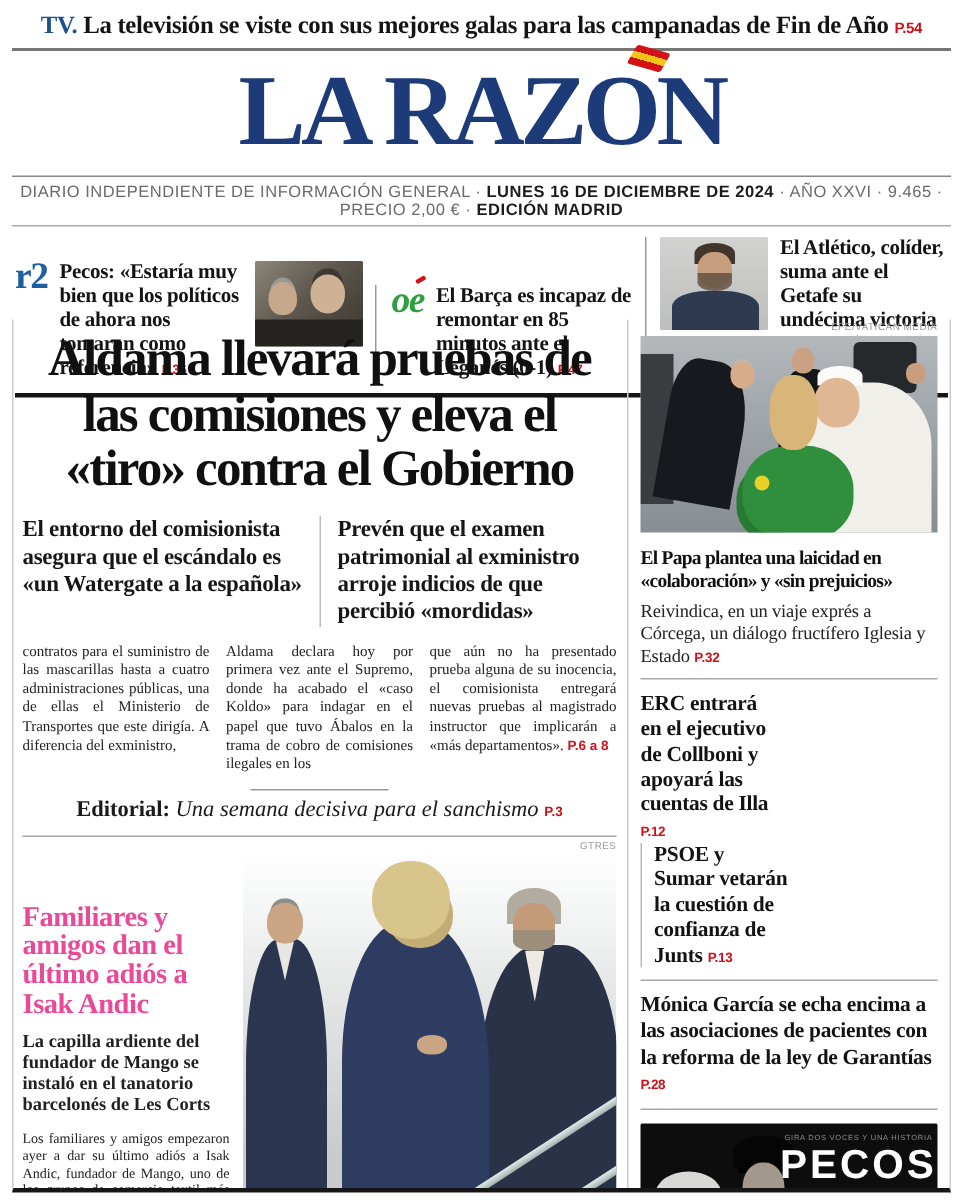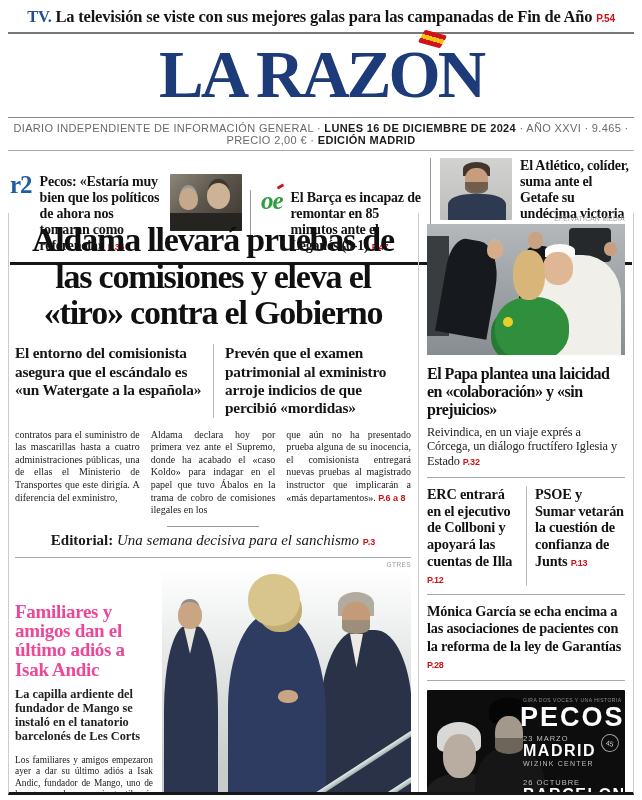--- a/index.html
+++ b/index.html
@@ -134,24 +134,24 @@
   .pp-face2 { position:absolute; left:101px; top:8px; width:15px; height:17px; border-radius:46%; background:#caa183; }
   .pp-cam { position:absolute; right:14px; top:4px; width:42px; height:34px; background:#26292c; border-radius:4px; }
   .pp-camface { position:absolute; right:8px; top:18px; width:13px; height:14px; border-radius:46%; background:#c89f7e; }
   .pp-pope { position:absolute; right:4px; bottom:-4px; width:96px; height:104px; border-radius:45% 40% 0 0; background:#f1efe9; }
   .pp-popeface { position:absolute; right:52px; top:28px; width:30px; height:33px; border-radius:46%; background:#e0b795; }
   .pp-zucchetto { position:absolute; right:50px; top:20px; width:30px; height:13px; border-radius:50% 50% 0 0; background:#fbfbf9; }
   .pp-green { position:absolute; left:68px; bottom:-6px; width:74px; height:64px; border-radius:45%; background:#2f8f3d; box-shadow:-8px 6px 0 -4px #277a33; }
   .pp-plush { position:absolute; left:86px; top:26px; width:32px; height:50px; border-radius:45%; background:#d8b578; }
   .pp-flower { position:absolute; left:76px; bottom:28px; width:10px; height:10px; border-radius:50%; background:#e8d22a; }
 
-  h2.pope-h { font-size:16px; line-height:1.12; letter-spacing:-0.5px; font-weight:bold; margin:10px 0 6px; color:#111; }
+  h2.pope-h { font-size:13px; line-height:1.12; letter-spacing:-0.5px; font-weight:bold; margin:10px 0 6px; color:#111; }
   .pope-dek { font-size:12.3px; line-height:1.2; color:#222; letter-spacing:-0.1px; }
 
-  .briefs { display:flex; margin-top:8px; }
+  .briefs { display:flex; margin-top:8px;flex-direction:column; }
   .brief { width:50%; font-size:14.3px; font-weight:bold; line-height:1.17; letter-spacing:-0.2px; padding-right:7px; color:#131313; }
   .brief + .brief { border-left:1px solid #bbb; padding-left:8px; padding-right:0; }
   .brief-wide { font-size:14.3px; font-weight:bold; line-height:1.2; letter-spacing:-0.2px; margin-top:8px; color:#131313; }
 
   
   .ad { margin-top:9px; height:152px; background:#0d0d0d; position:relative; overflow:hidden;
     font-family:"Liberation Sans",sans-serif; border-radius:1px; }
   .ad-man1-hair { position:absolute; left:10px; top:32px; width:44px; height:30px; border-radius:50% 50% 20% 20%; background:#d8d8d6; }
   .ad-man1-face { position:absolute; left:16px; top:44px; width:33px; height:44px; border-radius:46%; background:#b9ada2; }
   .ad-man1-body { position:absolute; left:-4px; top:84px; width:78px; height:70px; border-radius:40% 40% 0 0; background:#1d1d1d; }

